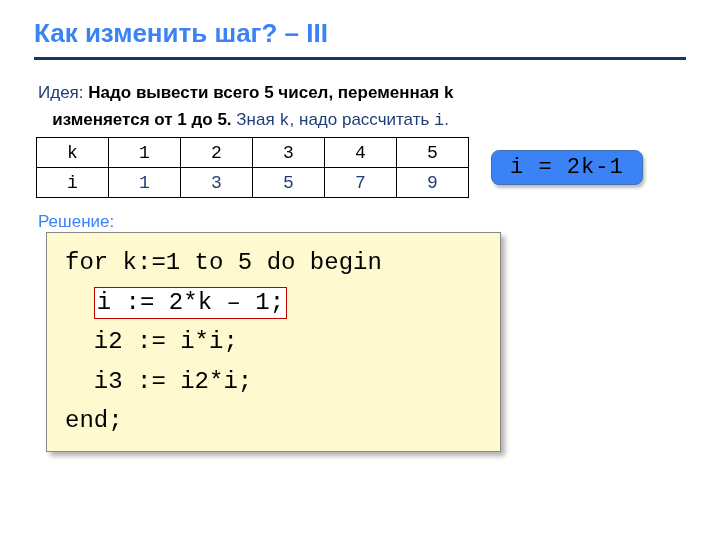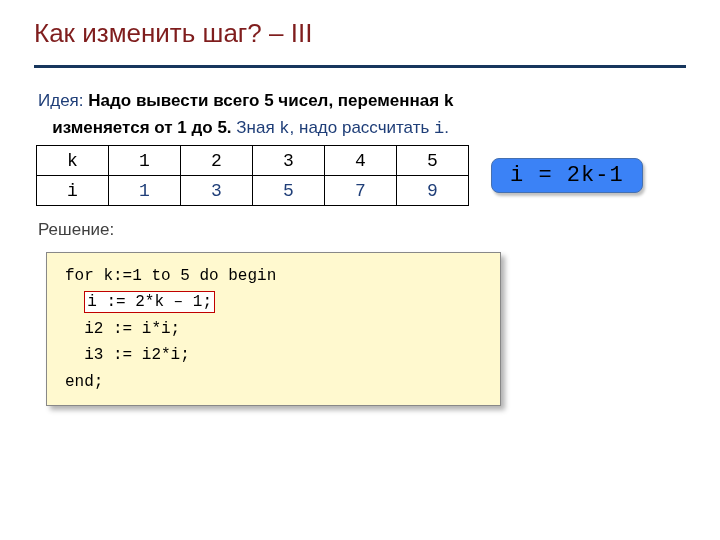--- a/index.html
+++ b/index.html
@@ -6,23 +6,23 @@
   body {
     width: 720px;
     height: 540px;
     background: #fff;
     font-family: Arial, "Helvetica Neue", sans-serif;
     color: #000;
     padding: 18px 34px 0 34px;
   }
   .title {
     font-size: 26px;
-    color: #7f1d1d;
-    font-weight: 400;
-    padding-bottom: 16px;
+    color: #3b82f6;
+    font-weight: 700;
+    padding-bottom: 8px;
     border-bottom: 3px solid #17365d;
     margin-bottom: 20px;
   }
   .idea {
     font-size: 17px;
     line-height: 1.5;
     margin-bottom: 4px;
     padding-left: 4px;
   }
   .idea-label { color: #1f3e78; }
@@ -51,35 +51,35 @@
     border-radius: 8px;
     padding: 4px 18px;
     font-size: 22px;
     font-family: "Courier New", monospace;
     box-shadow: 2px 3px 3px rgba(0,0,0,0.25);
     letter-spacing: 1px;
     white-space: pre;
   }
 
   .solution-label {
-    color: #404040;
+    color: #3b82f6;
     font-size: 17px;
     padding-left: 4px;
-    margin-bottom: 12px;
+    margin-bottom: 0;
   }
 
   .codebox {
     background: #fff9cf;
     border: 1px solid #888;
     box-shadow: 4px 4px 5px rgba(0,0,0,0.3);
     padding: 10px 18px 10px 18px;
     width: 455px;
     margin-left: 12px;
     font-family: "Courier New", monospace;
-    font-size: 16px;
+    font-size: 24px;
     line-height: 1.65;
     color: #000;
   }
   .codeline { white-space: pre; }
   .codeline .hl {
     background: #fff;
     border: 1.5px solid #c00000;
     padding: 0px 2px;
     display: inline-block;
     line-height: 1.25;

